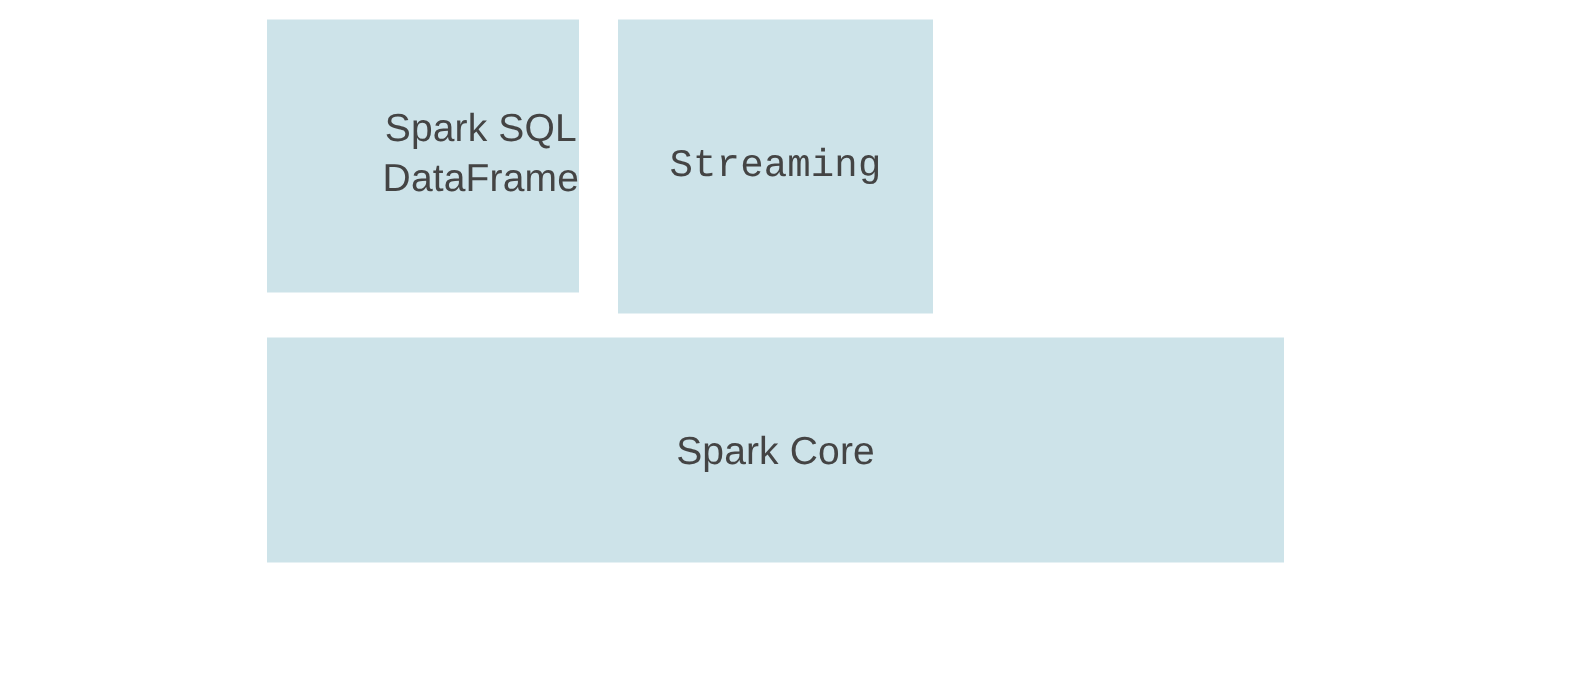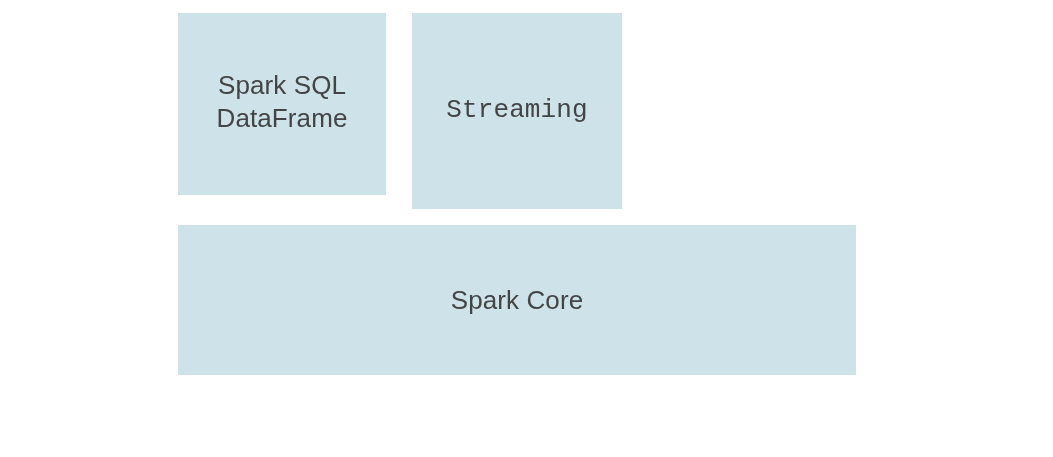--- a/index.html
+++ b/index.html
@@ -46,20 +46,21 @@
     color: #444444;
     letter-spacing: 0.1px;
   }
 
   
   #block-spark-sql {
     left: 178px;
     top: 13px;
     width: 208px;
     height: 182px;
+    align-items: flex-end;
   }
   #block-streaming {
     left: 412px;
     top: 13px;
     width: 210px;
     height: 196px;
     font-family: Liberation Mono, monospace;
   }
   #block-mllib {
     left: 648px;

